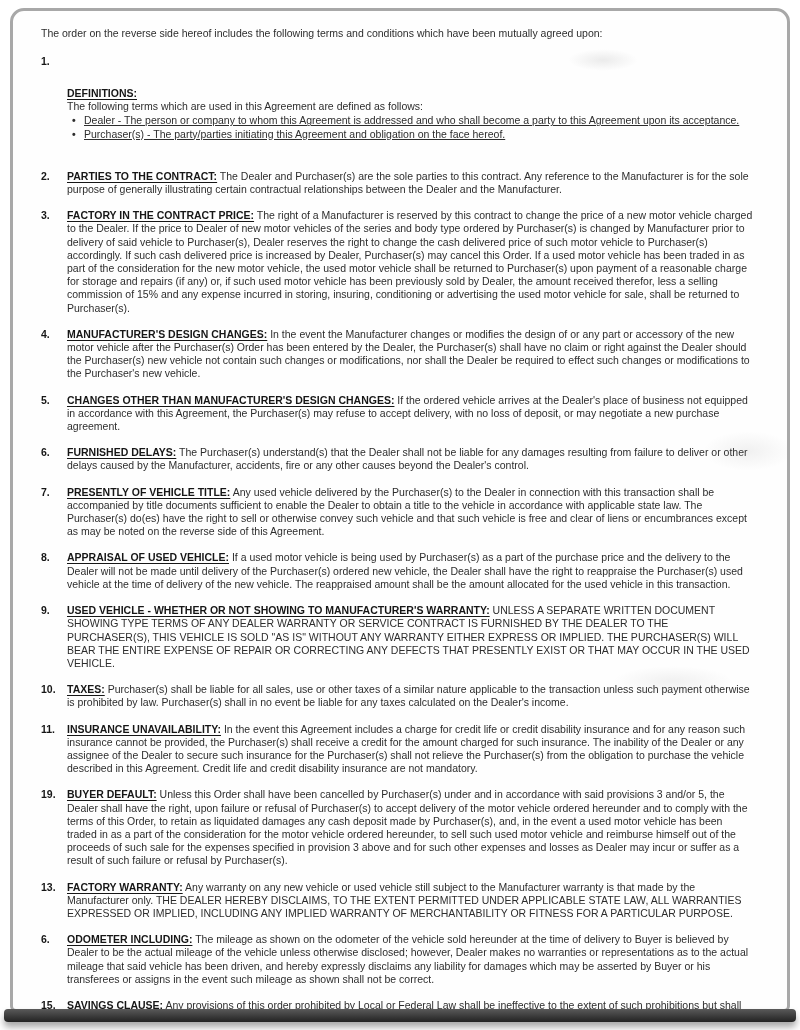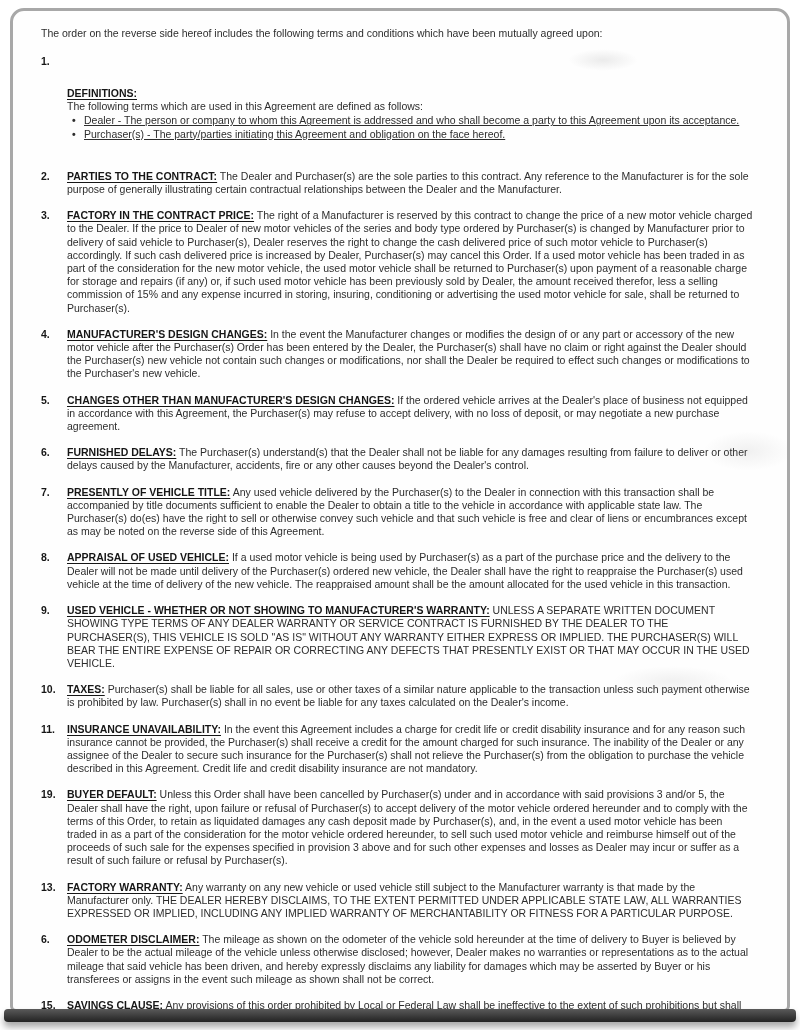--- a/index.html
+++ b/index.html
@@ -235,21 +235,21 @@
     <div class="content">
       <span class="heading">FACTORY WARRANTY:</span>
       <span class="body">Any warranty on any new vehicle or used vehicle still subject to the Manufacturer warranty is that made by the Manufacturer only. THE DEALER HEREBY DISCLAIMS, TO THE EXTENT PERMITTED UNDER APPLICABLE STATE LAW, ALL WARRANTIES EXPRESSED OR IMPLIED, INCLUDING ANY IMPLIED WARRANTY OF MERCHANTABILITY OR FITNESS FOR A PARTICULAR PURPOSE.</span>
       
     </div>
   </li>
 
   <li class="section">
     <span class="num">6.</span>
     <div class="content">
-      <span class="heading">ODOMETER DISCLAIMER:</span>
+      <span class="heading">ODOMETER INCLUDING:</span>
       <span class="body">The mileage as shown on the odometer of the vehicle sold hereunder at the time of delivery to Buyer is believed by Dealer to be the actual mileage of the vehicle unless otherwise disclosed; however, Dealer makes no warranties or representations as to the actual mileage that said vehicle has been driven, and hereby expressly disclaims any liability for damages which may be asserted by Buyer or his transferees or assigns in the event such mileage as shown shall not be correct.</span>
       
     </div>
   </li>
 
   <li class="section">
     <span class="num">15.</span>
     <div class="content">
       <span class="heading">SAVINGS CLAUSE:</span>
       <span class="body">Any provisions of this order prohibited by Local or Federal Law shall be ineffective to the extent of such prohibitions but shall not invalidate the remaining provisions of this order.</span>

